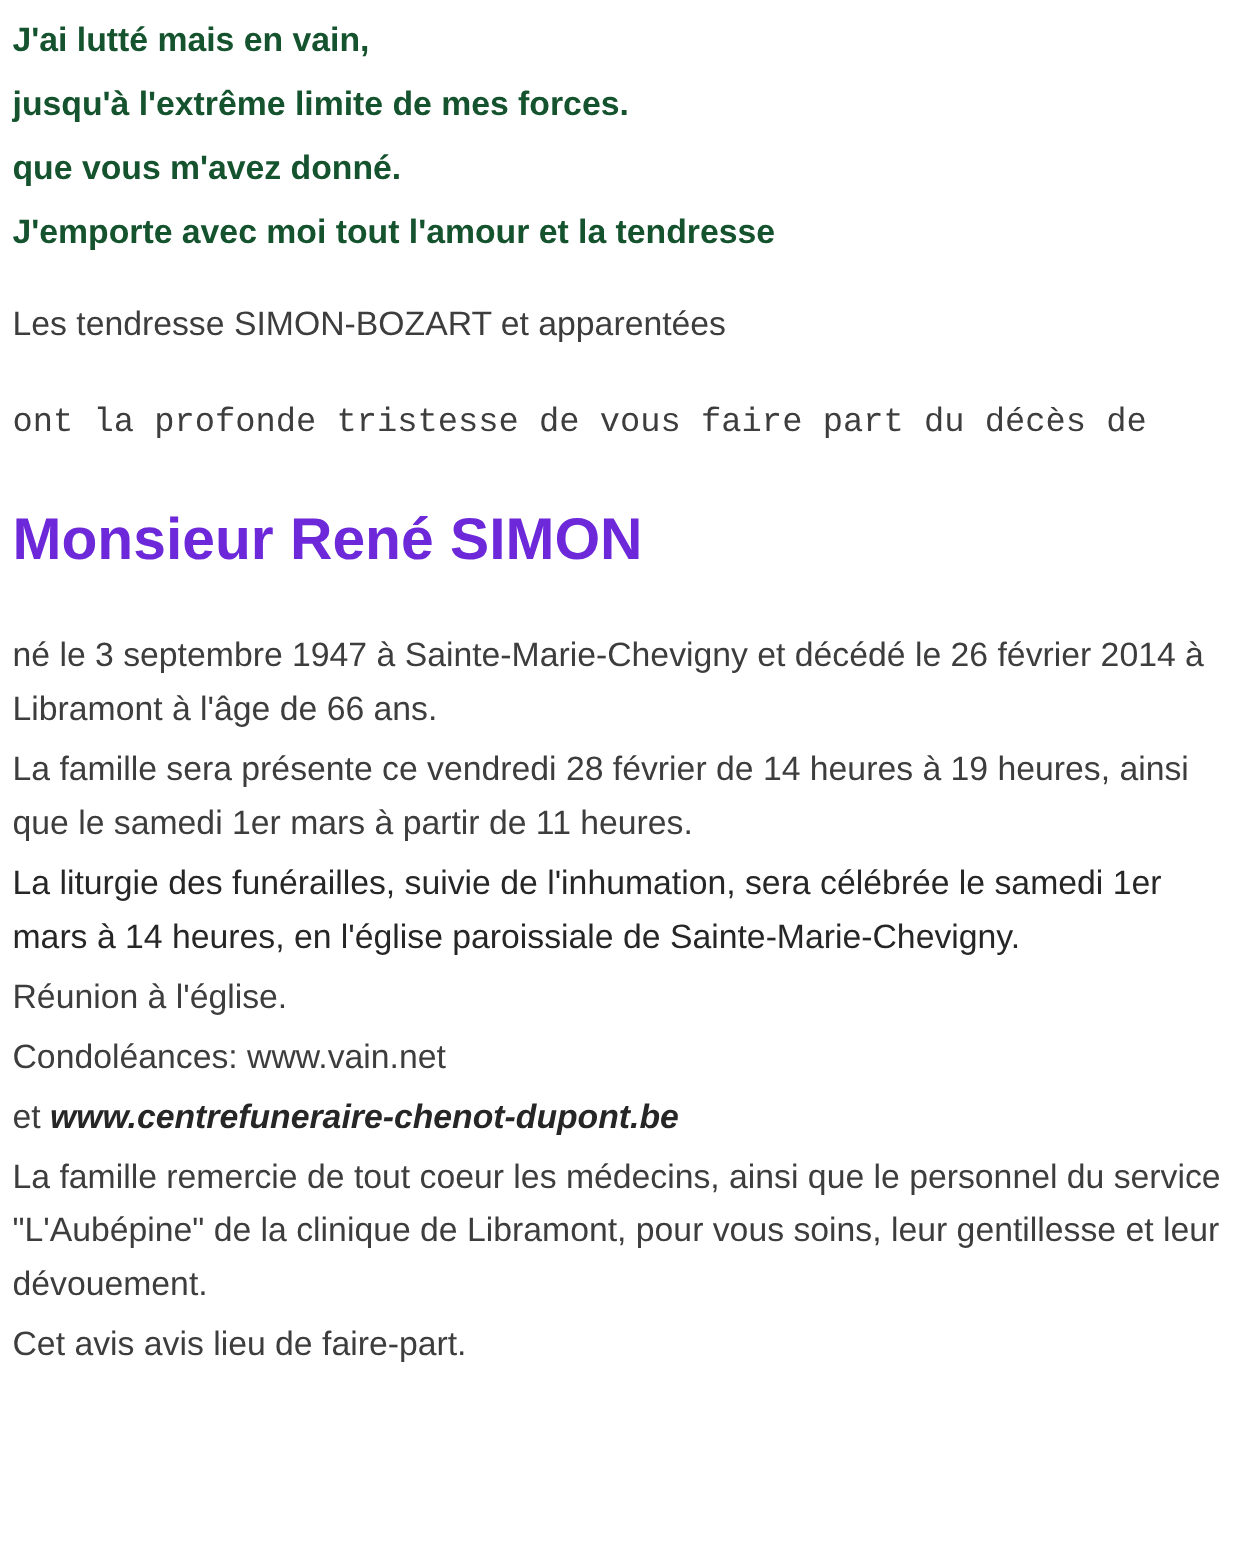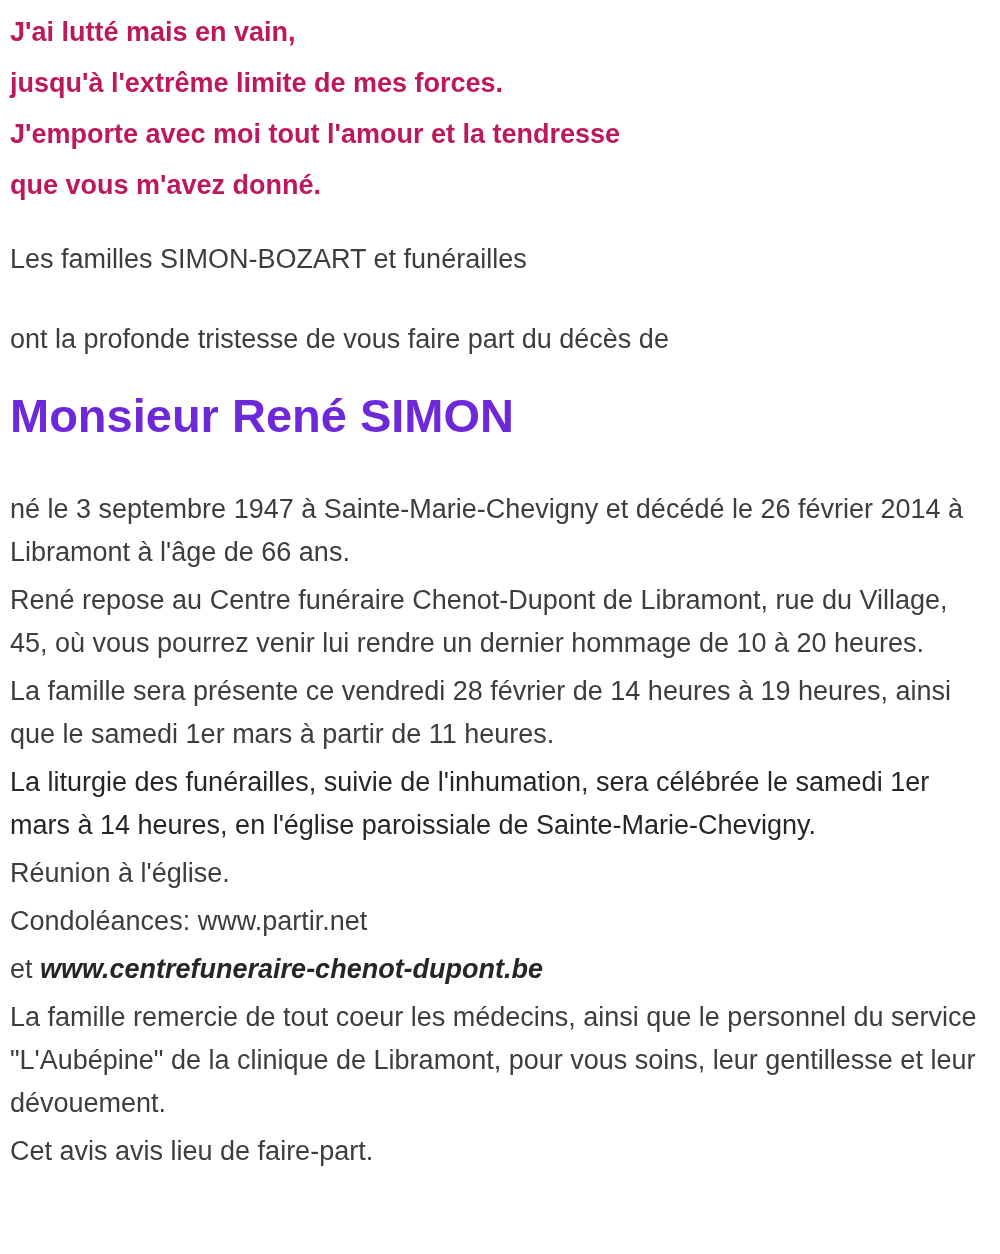--- a/index.html
+++ b/index.html
@@ -16,30 +16,30 @@
     font-size: 27px;
     color: #3d3d3d;
     background: #ffffff;
   }
   
   .epigraph {
     margin: 0 0 27px 0;
   }
   .epigraph-line {
     font-weight: 700;
-    color: #be185d;
+    color: #14532d;
     line-height: 51px;
   }
   
   .par {
     margin: 0 0 5px 0;
     line-height: 43px;
   }
   .families-par   { margin-bottom: 37px; }
-  .sorrow-par     { margin-bottom: 30px; }
+  .sorrow-par     { margin-bottom: 45px; font-family: Liberation Mono, monospace; }
   .bold-par {
     font-weight: 400;
     color: #262626;
   }
   .deceased-title {
     font-size: 47px;
     line-height: 50px;
     font-weight: 700;
     color: #6d28d9;
     margin: 0 0 47px 0;
@@ -52,43 +52,42 @@
   }
 </style>
 </head>
 <body>
 
 <div class="doc">
 
   <div class="epigraph">
     <div class="epigraph-line">J'ai lutté mais en vain,</div>
     <div class="epigraph-line">jusqu'à l'extrême limite de mes forces.</div>
+    <div class="epigraph-line">que vous m'avez donné.</div>
     <div class="epigraph-line">J'emporte avec moi tout l'amour et la tendresse</div>
-    <div class="epigraph-line">que vous m'avez donné.</div>
   </div>
 
-  <p class="par families-par">Les familles SIMON-BOZART et funérailles</p>
+  <p class="par families-par">Les tendresse SIMON-BOZART et apparentées</p>
 
   <p class="par sorrow-par">ont la profonde tristesse de vous faire part du décès de</p>
 
   <h1 class="deceased-title">Monsieur René SIMON</h1>
 
   <p class="par">né le 3 septembre 1947 à Sainte-Marie-Chevigny et décédé le 26 février 2014 à Libramont à l'âge de 66 ans.</p>
 
-  <p class="par">René repose au Centre funéraire Chenot-Dupont de Libramont, rue du Village, 45, où vous pourrez venir lui rendre un dernier hommage de 10 à 20 heures.</p>
 
   <p class="par">La famille sera présente ce vendredi 28 février de 14 heures à 19 heures, ainsi que le samedi 1er mars à partir de 11 heures.</p>
 
   <p class="par bold-par">La liturgie des funérailles, suivie de l'inhumation, sera célébrée le samedi 1er mars à 14 heures, en l'église paroissiale de Sainte-Marie-Chevigny.</p>
 
   <p class="par">Réunion à l'église.</p>
 
   <p class="par">
     <span>Condoléances:</span>
-    <span>www.partir.net</span>
+    <span>www.vain.net</span>
   </p>
 
   <p class="par">
     <span>et</span>
     <span class="url-bold">www.centrefuneraire-chenot-dupont.be</span>
   </p>
 
   <p class="par">La famille remercie de tout coeur les médecins, ainsi que le personnel du service "L'Aubépine" de la clinique de Libramont, pour vous soins, leur gentillesse et leur dévouement.</p>
 
   <p class="par">Cet avis avis lieu de faire-part.</p>

